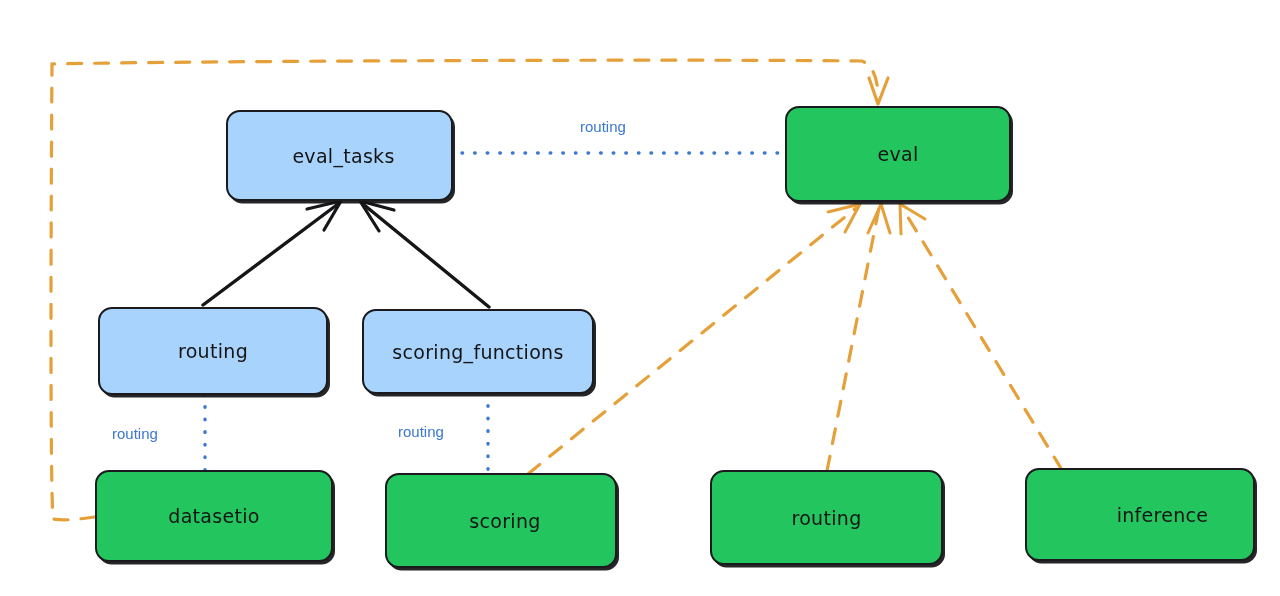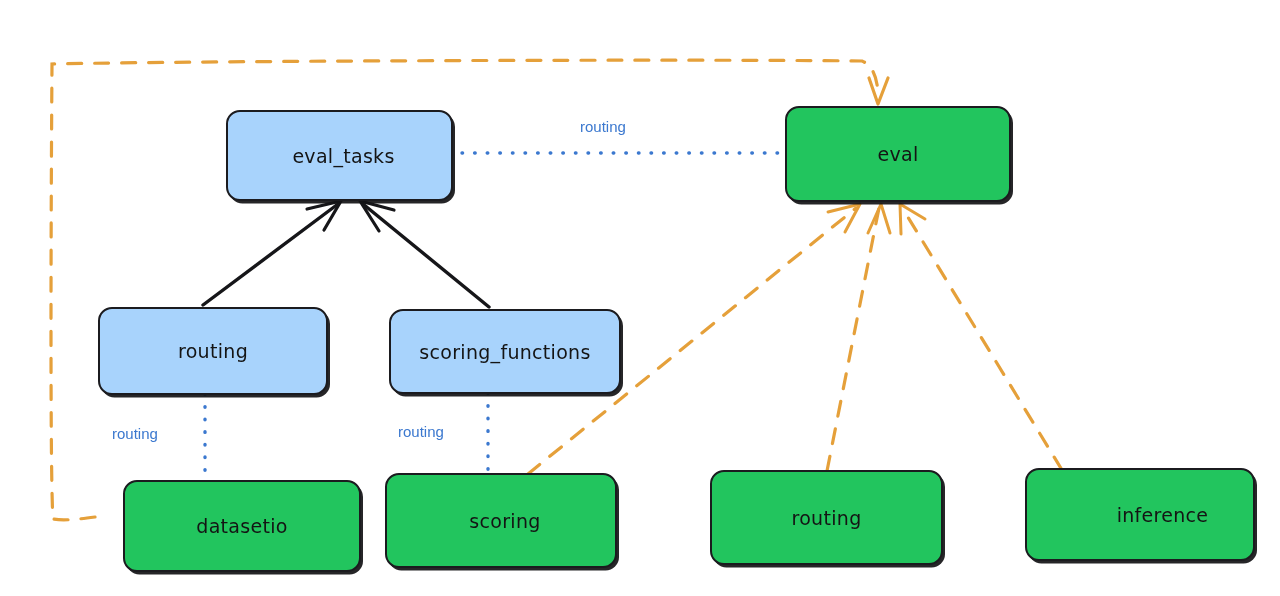--- a/index.html
+++ b/index.html
@@ -110,25 +110,25 @@
   </div>
 
   <div class="node green" style="left:785px; top:106px; width:226px; height:96px;">
     <span>eval</span>
   </div>
 
   <div class="node blue" style="left:98px; top:307px; width:230px; height:88px;">
     <span>routing</span>
   </div>
 
-  <div class="node blue" style="left:389px; top:309px; width:232px; height:85px;">
+  <div class="node blue" style="left:362px; top:309px; width:232px; height:85px;">
     <span>scoring_functions</span>
   </div>
 
-  <div class="node green" style="left:95px; top:480px; width:238px; height:92px;margin-left:28px;">
+  <div class="node green" style="left:95px; top:470px; width:238px; height:92px;">
     <span>datasetio</span>
   </div>
 
   <div class="node green" style="left:385px; top:473px; width:232px; height:95px;padding-left:8px;">
     <span>scoring</span>
   </div>
 
   <div class="node green" style="left:710px; top:470px; width:233px; height:95px;">
     <span>routing</span>
   </div>

